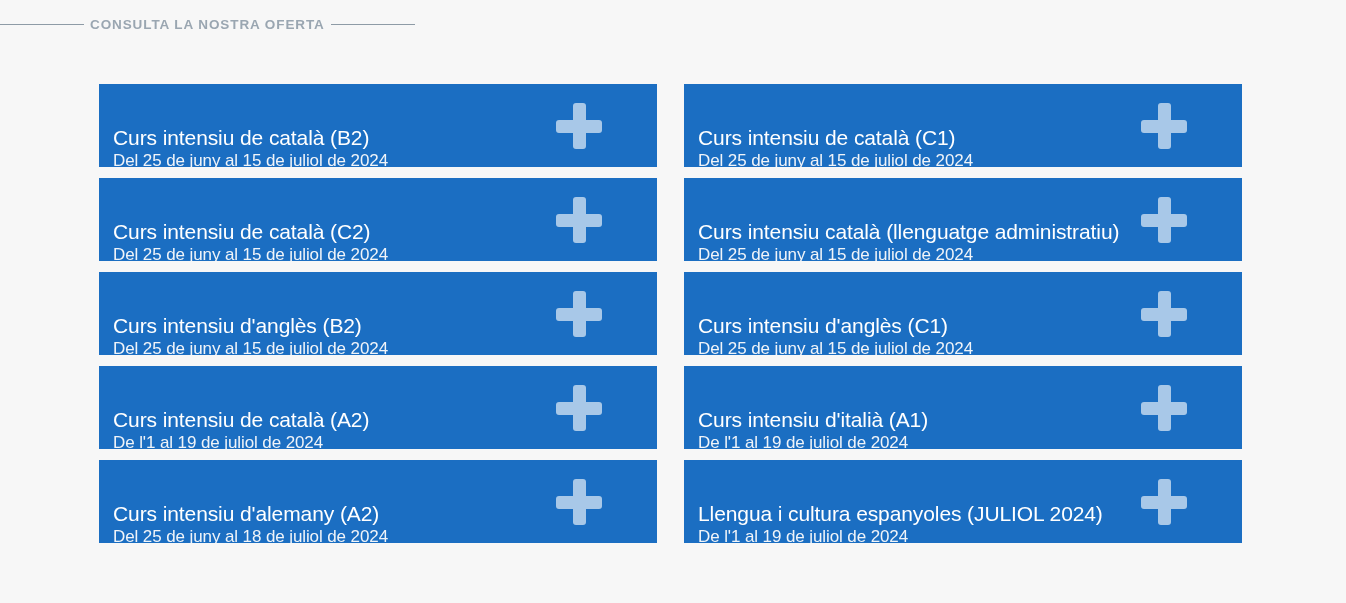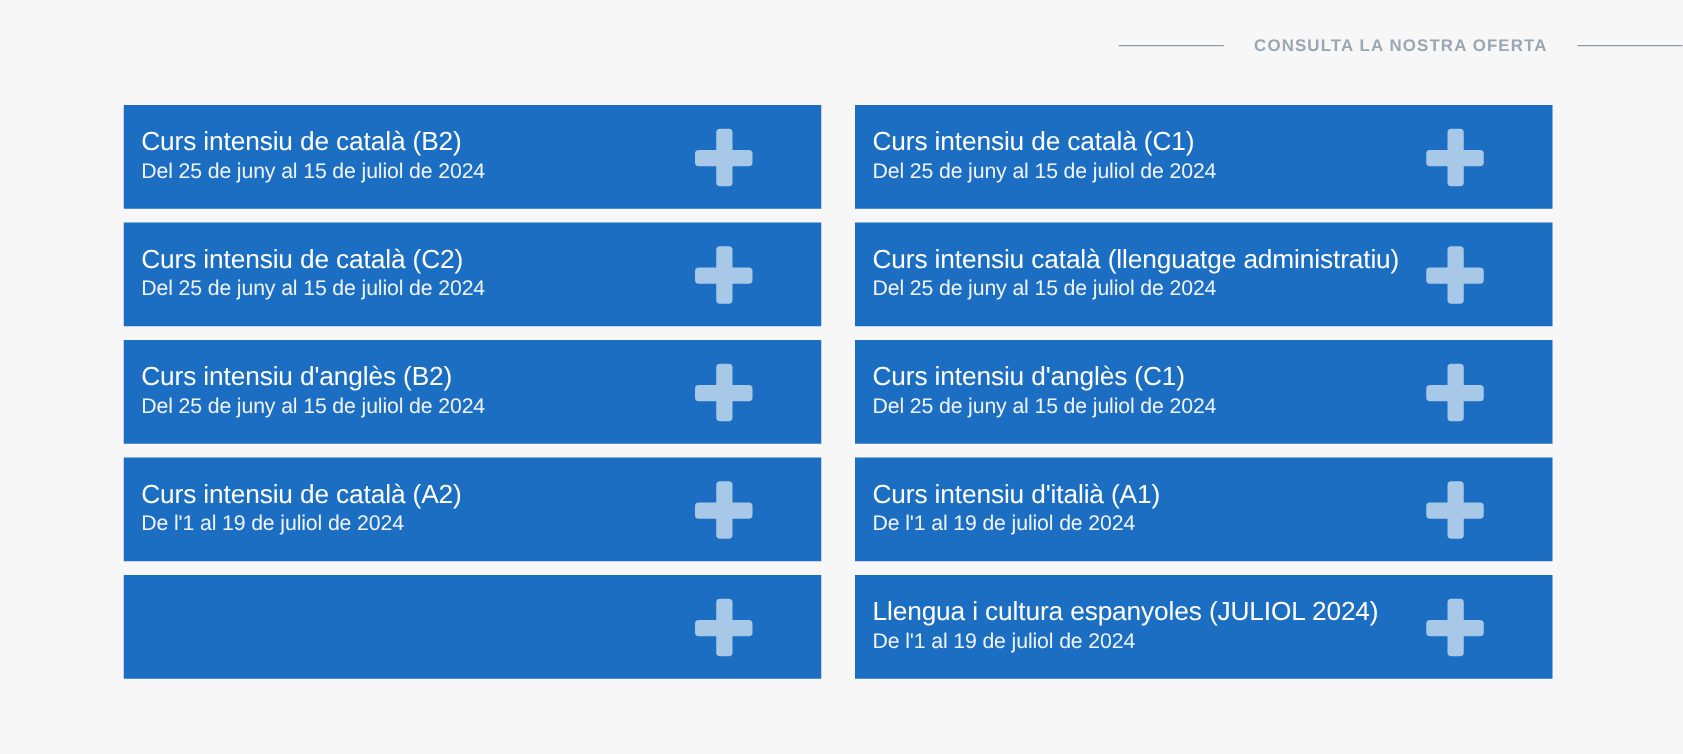--- a/index.html
+++ b/index.html
@@ -19,23 +19,23 @@
     position: relative;
     width: 1346px;
     height: 603px;
     box-sizing: border-box;
   }
 
   
   .section-heading {
     display: flex;
     align-items: center;
-    justify-content: flex-end;
-    gap: 24px;
-    padding-top: 27px;
+    justify-content: flex-start;
+    gap: 6px;
+    padding-top: 15px;
     height: 18px;
   }
   .heading-rule {
     display: block;
     width: 84px;
     height: 1px;
     background: #8e9ba6;
   }
   .heading-text {
     font-size: 13.5px;
@@ -73,20 +73,21 @@
   }
 
   .card-title {
     display: block;
     color: #ffffff;
     font-size: 21px;
     font-weight: normal;
     line-height: 25px;
     white-space: nowrap;
     letter-spacing: -0.1px;
+    margin-top: 24px;
   }
 
   .card-subtitle {
     display: block;
     color: #f0f4f9;
     font-size: 17px;
     line-height: 20px;
     white-space: nowrap;
     letter-spacing: -0.1px;
     margin-top: 1px;
@@ -205,20 +206,24 @@
     <span class="card-text">
       <span class="card-title">Curs intensiu d'italià (A1)</span>
       <span class="card-subtitle">De l'1 al 19 de juliol de 2024</span>
     </span>
     <span class="plus-icon">
       <span class="bar bar-h"></span>
       <span class="bar bar-v"></span>
     </span>
   </div>
       <div class="course-card">
+    <span class="card-text">
+      <span class="card-title">Curs intensiu d'alemany (A2)</span>
+      <span class="card-subtitle">Del 25 de juny al 18 de juliol de 2024</span>
+    </span>
     <span class="plus-icon">
       <span class="bar bar-h"></span>
       <span class="bar bar-v"></span>
     </span>
   </div>
       <div class="course-card">
     <span class="card-text">
       <span class="card-title">Llengua i cultura espanyoles (JULIOL 2024)</span>
       <span class="card-subtitle">De l'1 al 19 de juliol de 2024</span>
     </span>

